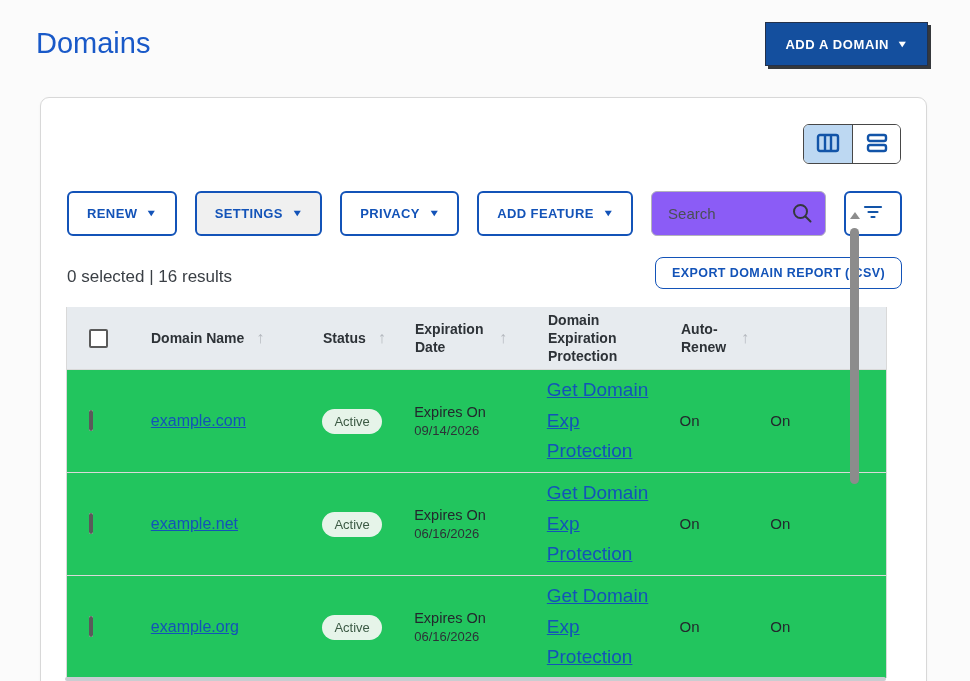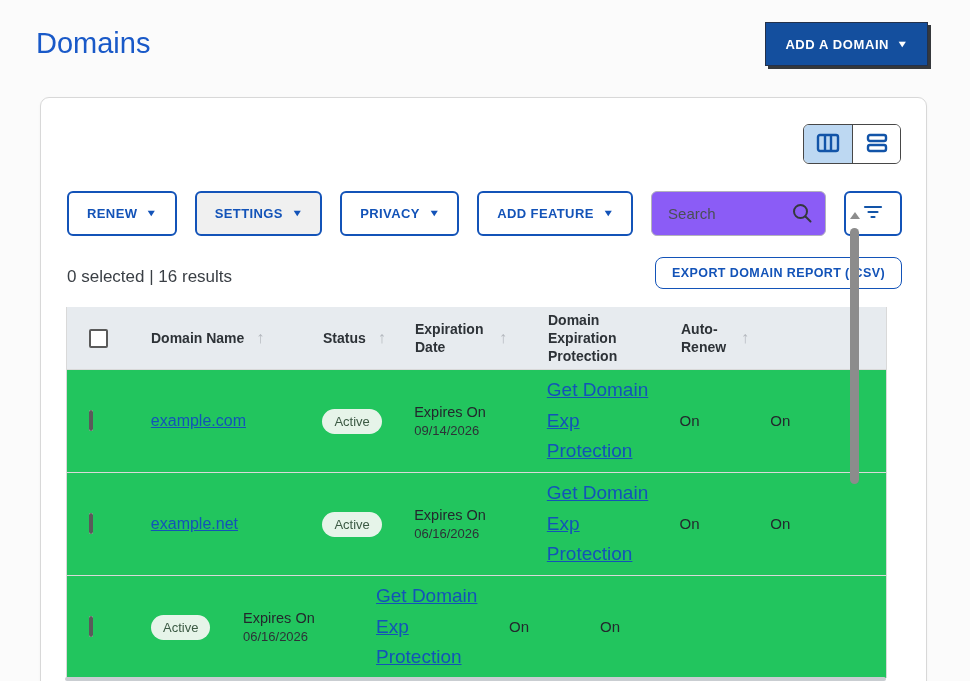--- a/index.html
+++ b/index.html
@@ -204,20 +204,21 @@
           <div class="exp-label">Expires On</div>
           <div class="exp-date">06/16/2026</div>
         </div>
         <div class="c4"><a class="plink">Get Domain Exp Protection</a></div>
         <div class="c5"><span class="on-val">On</span></div>
         <div class="c6"><span class="on-val">On</span></div>
       </div>
 
       <div class="trow">
         <div class="c0"><span class="checkbox"></span></div>
+        <div class="c1"><a class="dlink">example.org</a></div>
         <div class="c2"><span class="badge">Active</span></div>
         <div class="c3">
           <div class="exp-label">Expires On</div>
           <div class="exp-date">06/16/2026</div>
         </div>
         <div class="c4"><a class="plink">Get Domain Exp Protection</a></div>
         <div class="c5"><span class="on-val">On</span></div>
         <div class="c6"><span class="on-val">On</span></div>
       </div>
 

